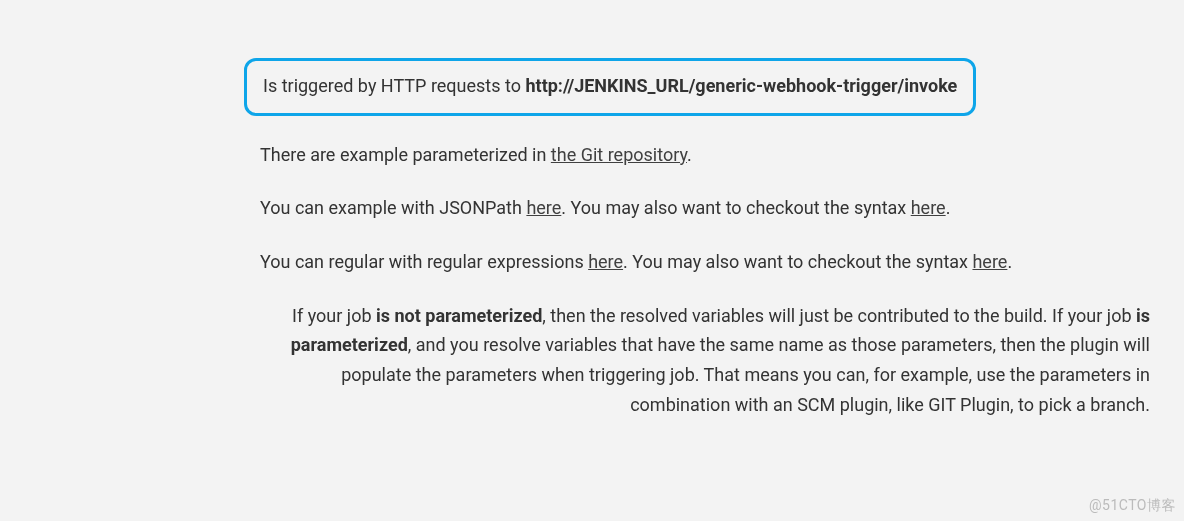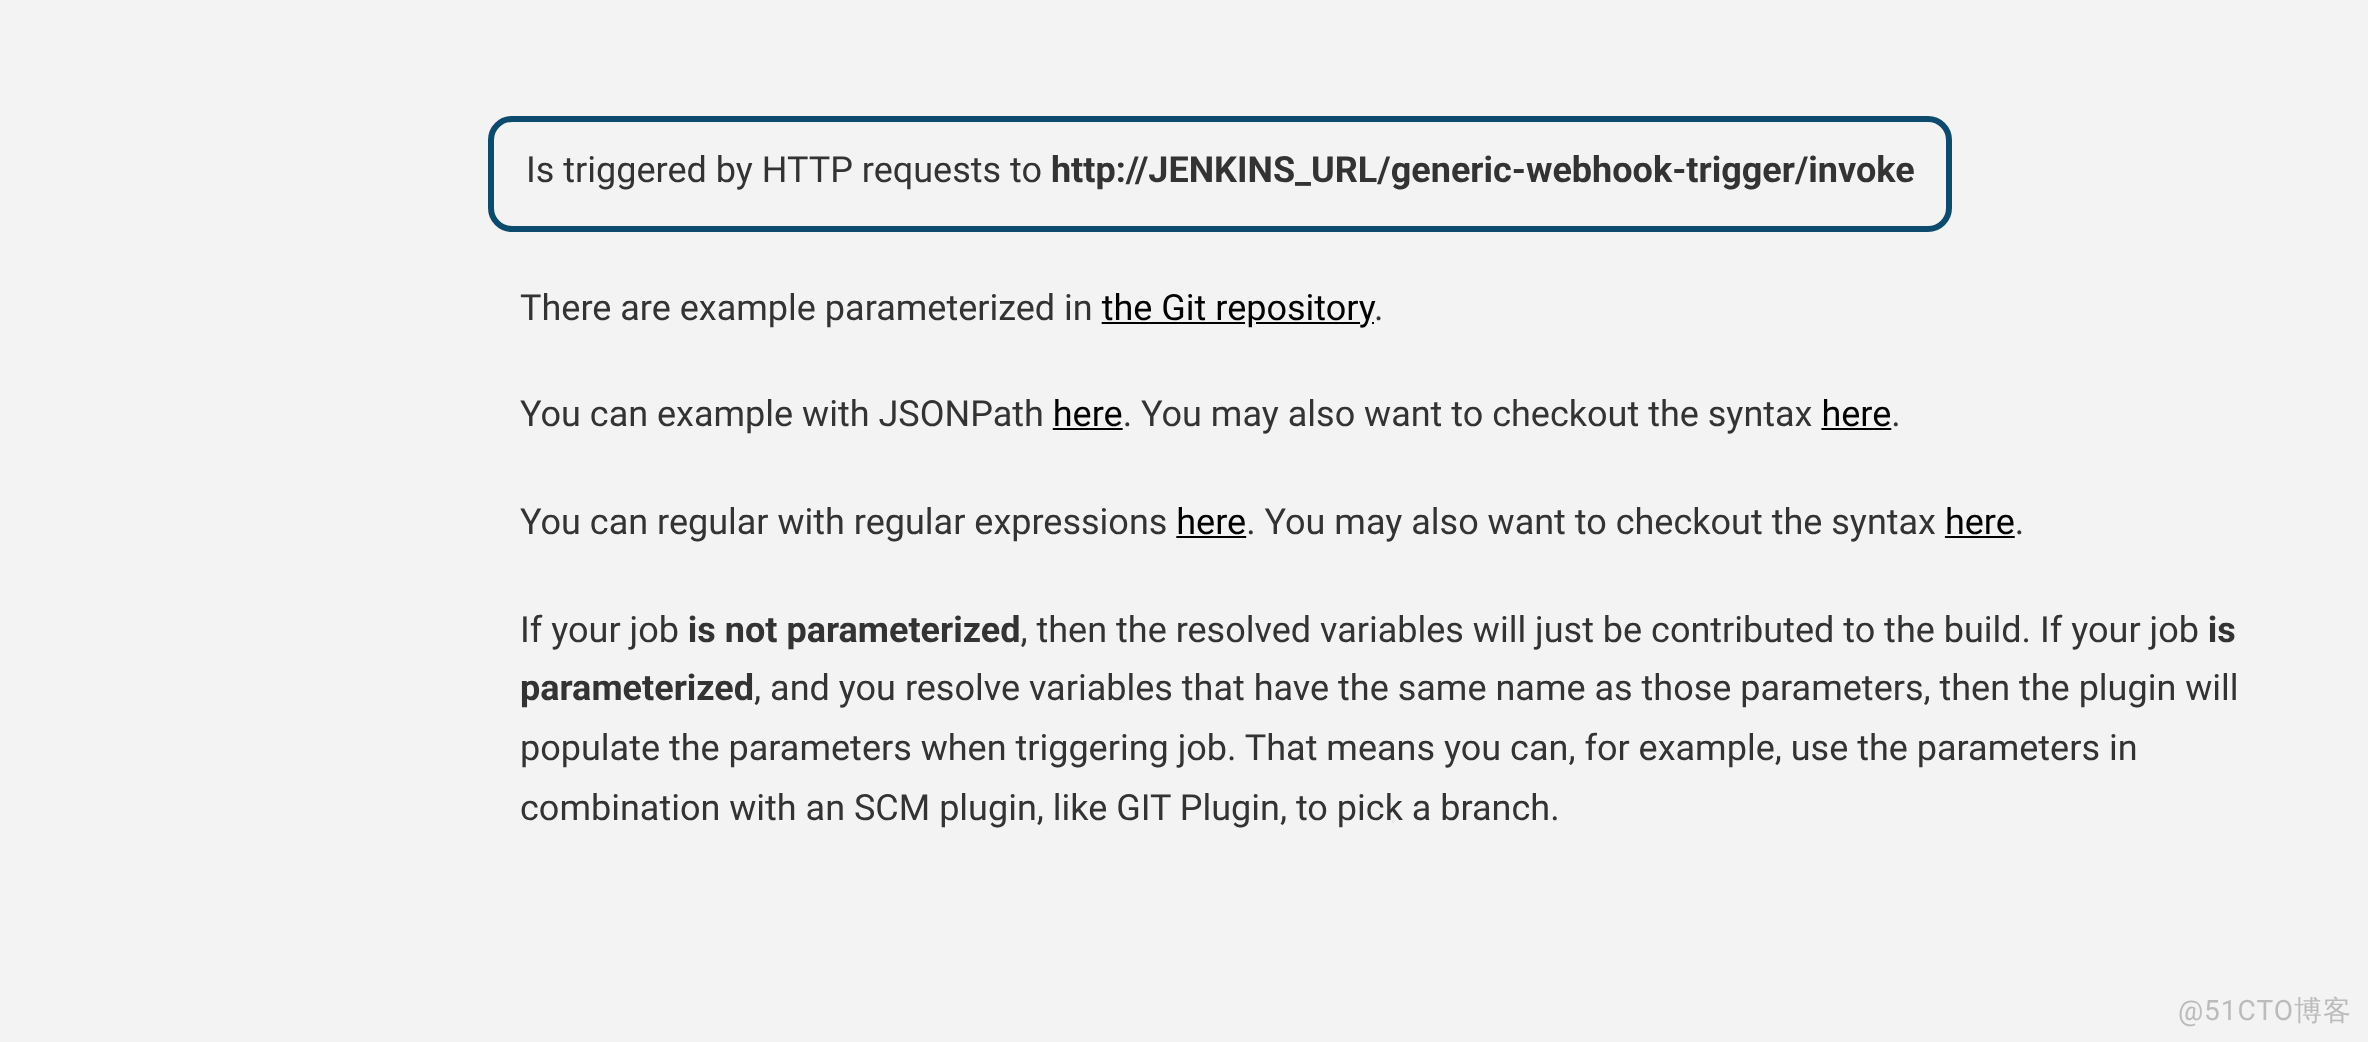--- a/index.html
+++ b/index.html
@@ -54,31 +54,31 @@
   }
   .content {
     margin-top: 48px;
     margin-left: 248px;
     max-width: 890px;
     font-size: 18px;
     line-height: 1.65;
     color: #333;
   }
   .callout {
-    border: 3px solid #0c4a6e;
+    border: 3px solid #0ea5e9;
     border-radius: 12px;
     padding: 10px 16px 12px 16px;
     margin-left: -16px;
     margin-bottom: 24px;
     display: inline-block;
   }
   .p { margin-bottom: 24px; }
-  .p:last-child { margin-bottom: 0; }
+  .p:last-child { margin-bottom: 0; text-align: right; }
   a.link {
-    color: #000000;
+    color: #404040;
     text-decoration: underline;
   }
   b { font-weight: 700; }
   .watermark {
     position: absolute;
     right: 8px;
     bottom: 6px;
     font-size: 14px;
     color: #bbb;
     letter-spacing: 0.5px;

